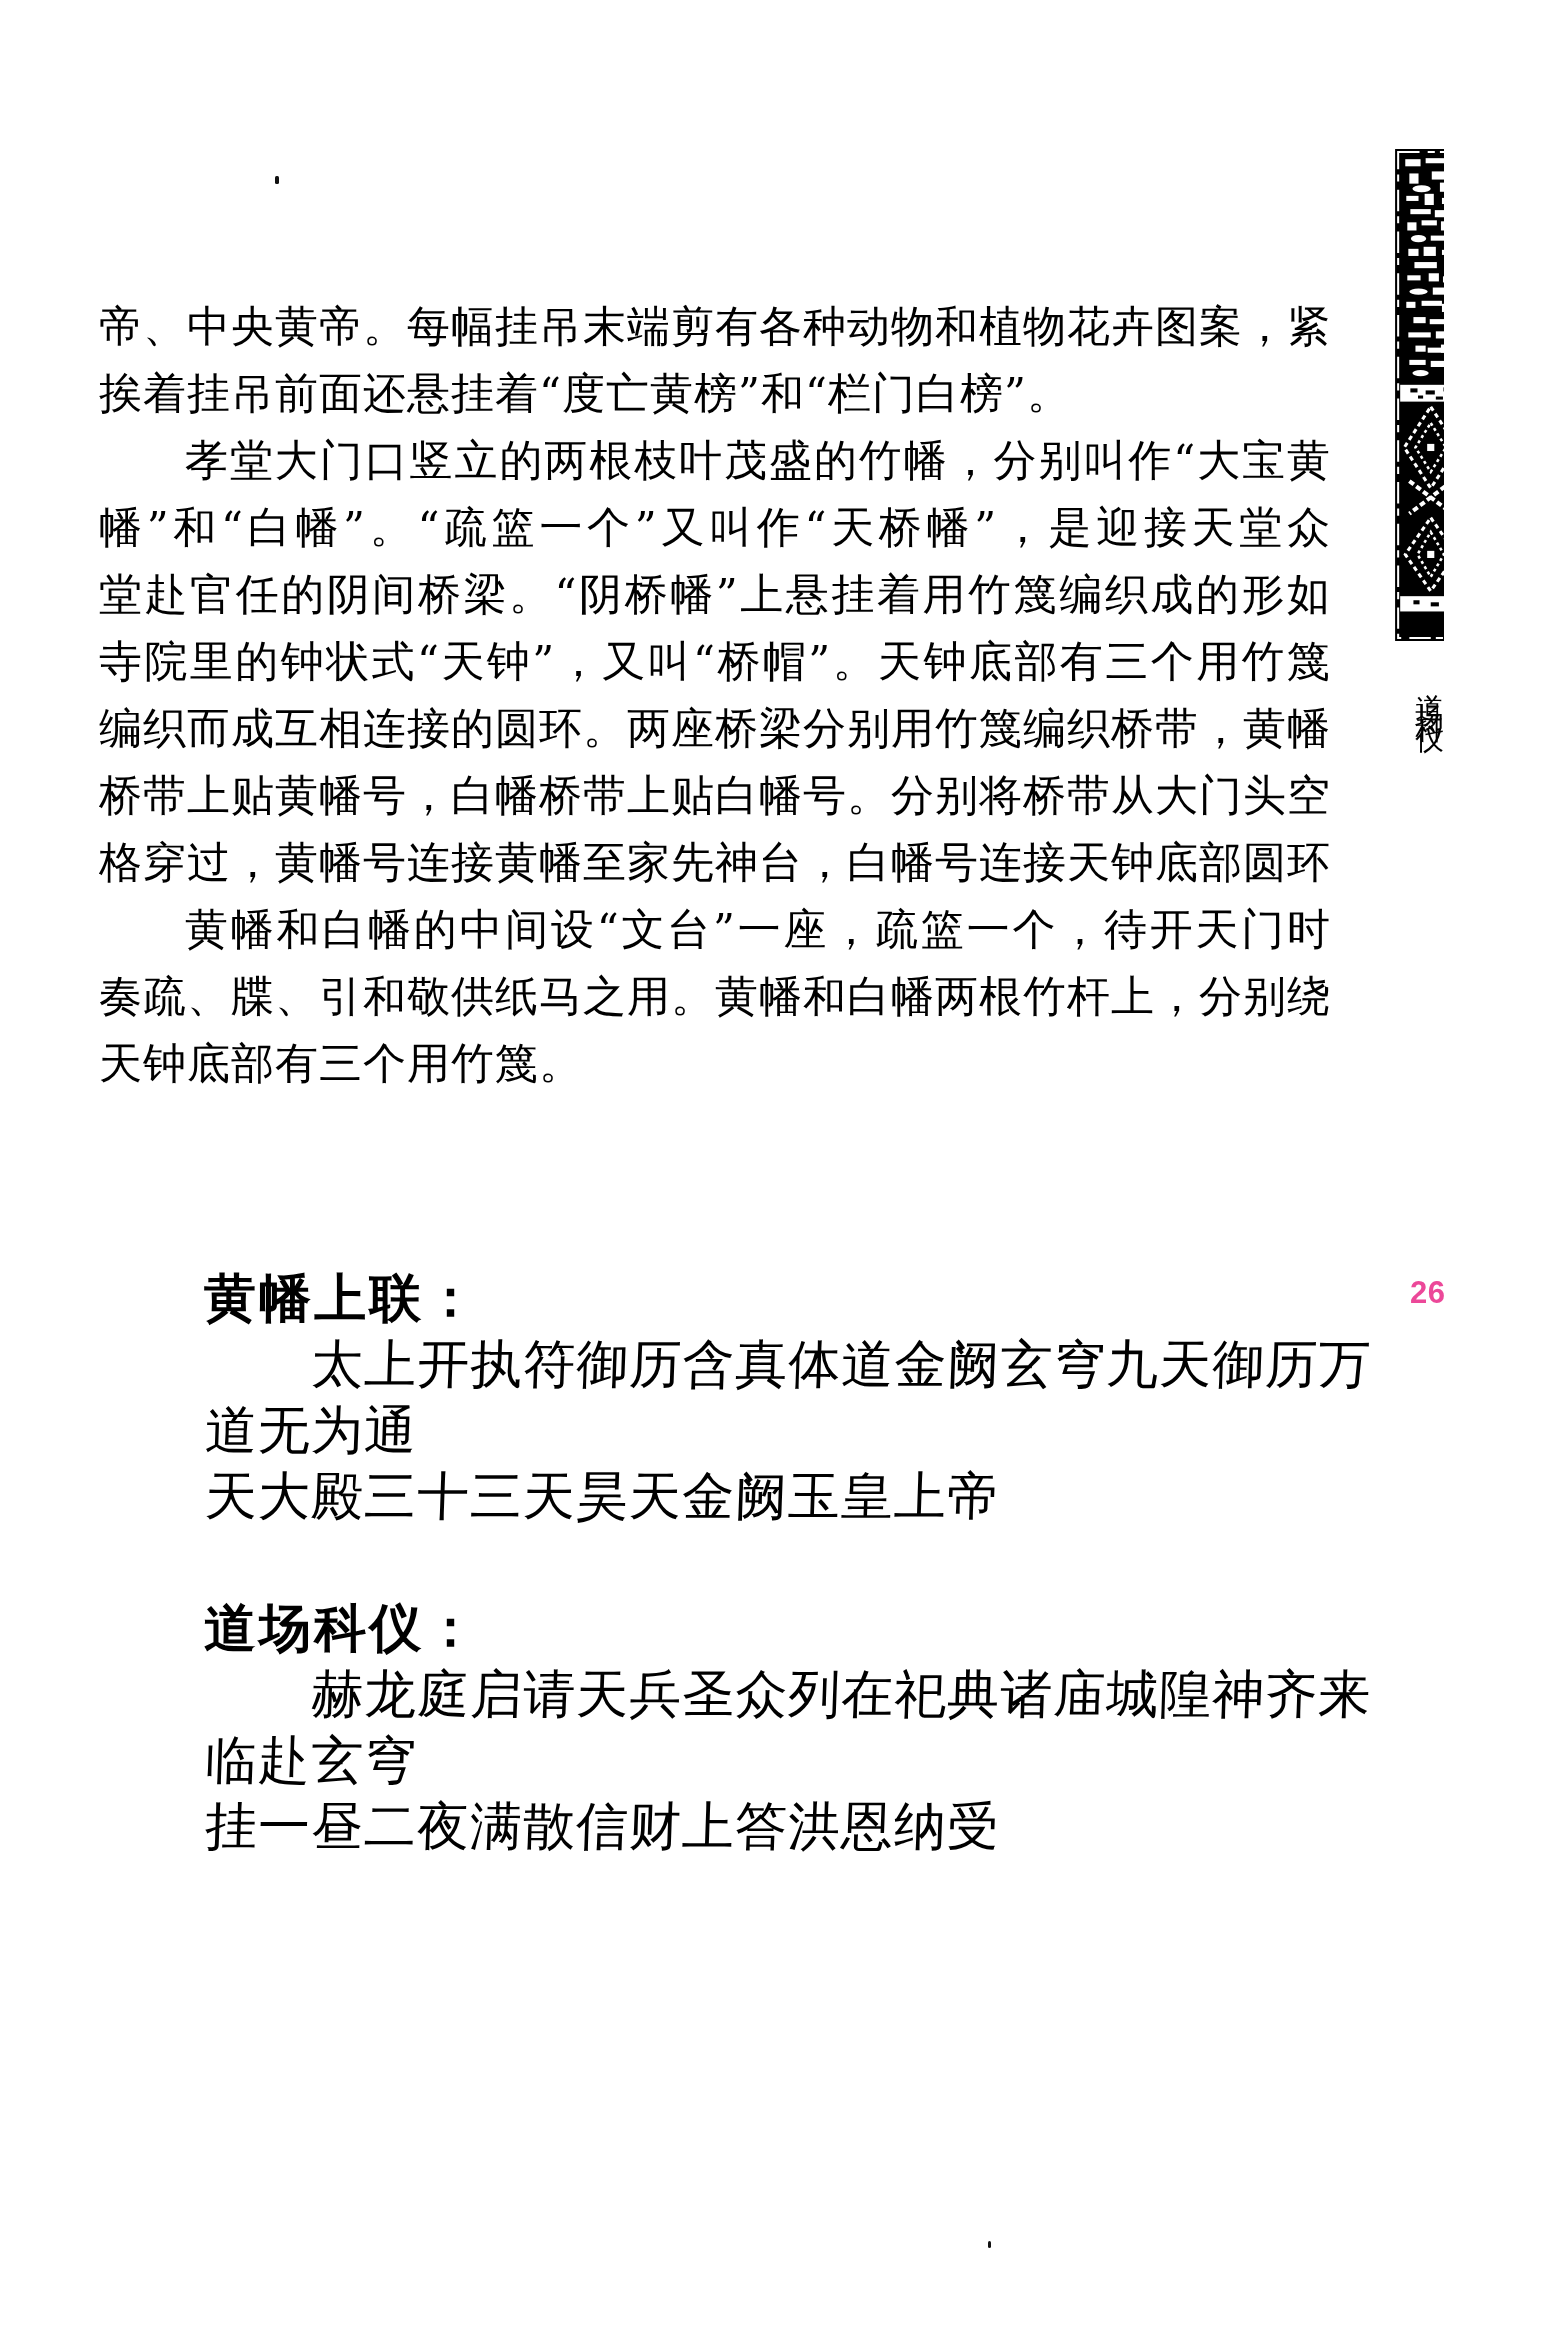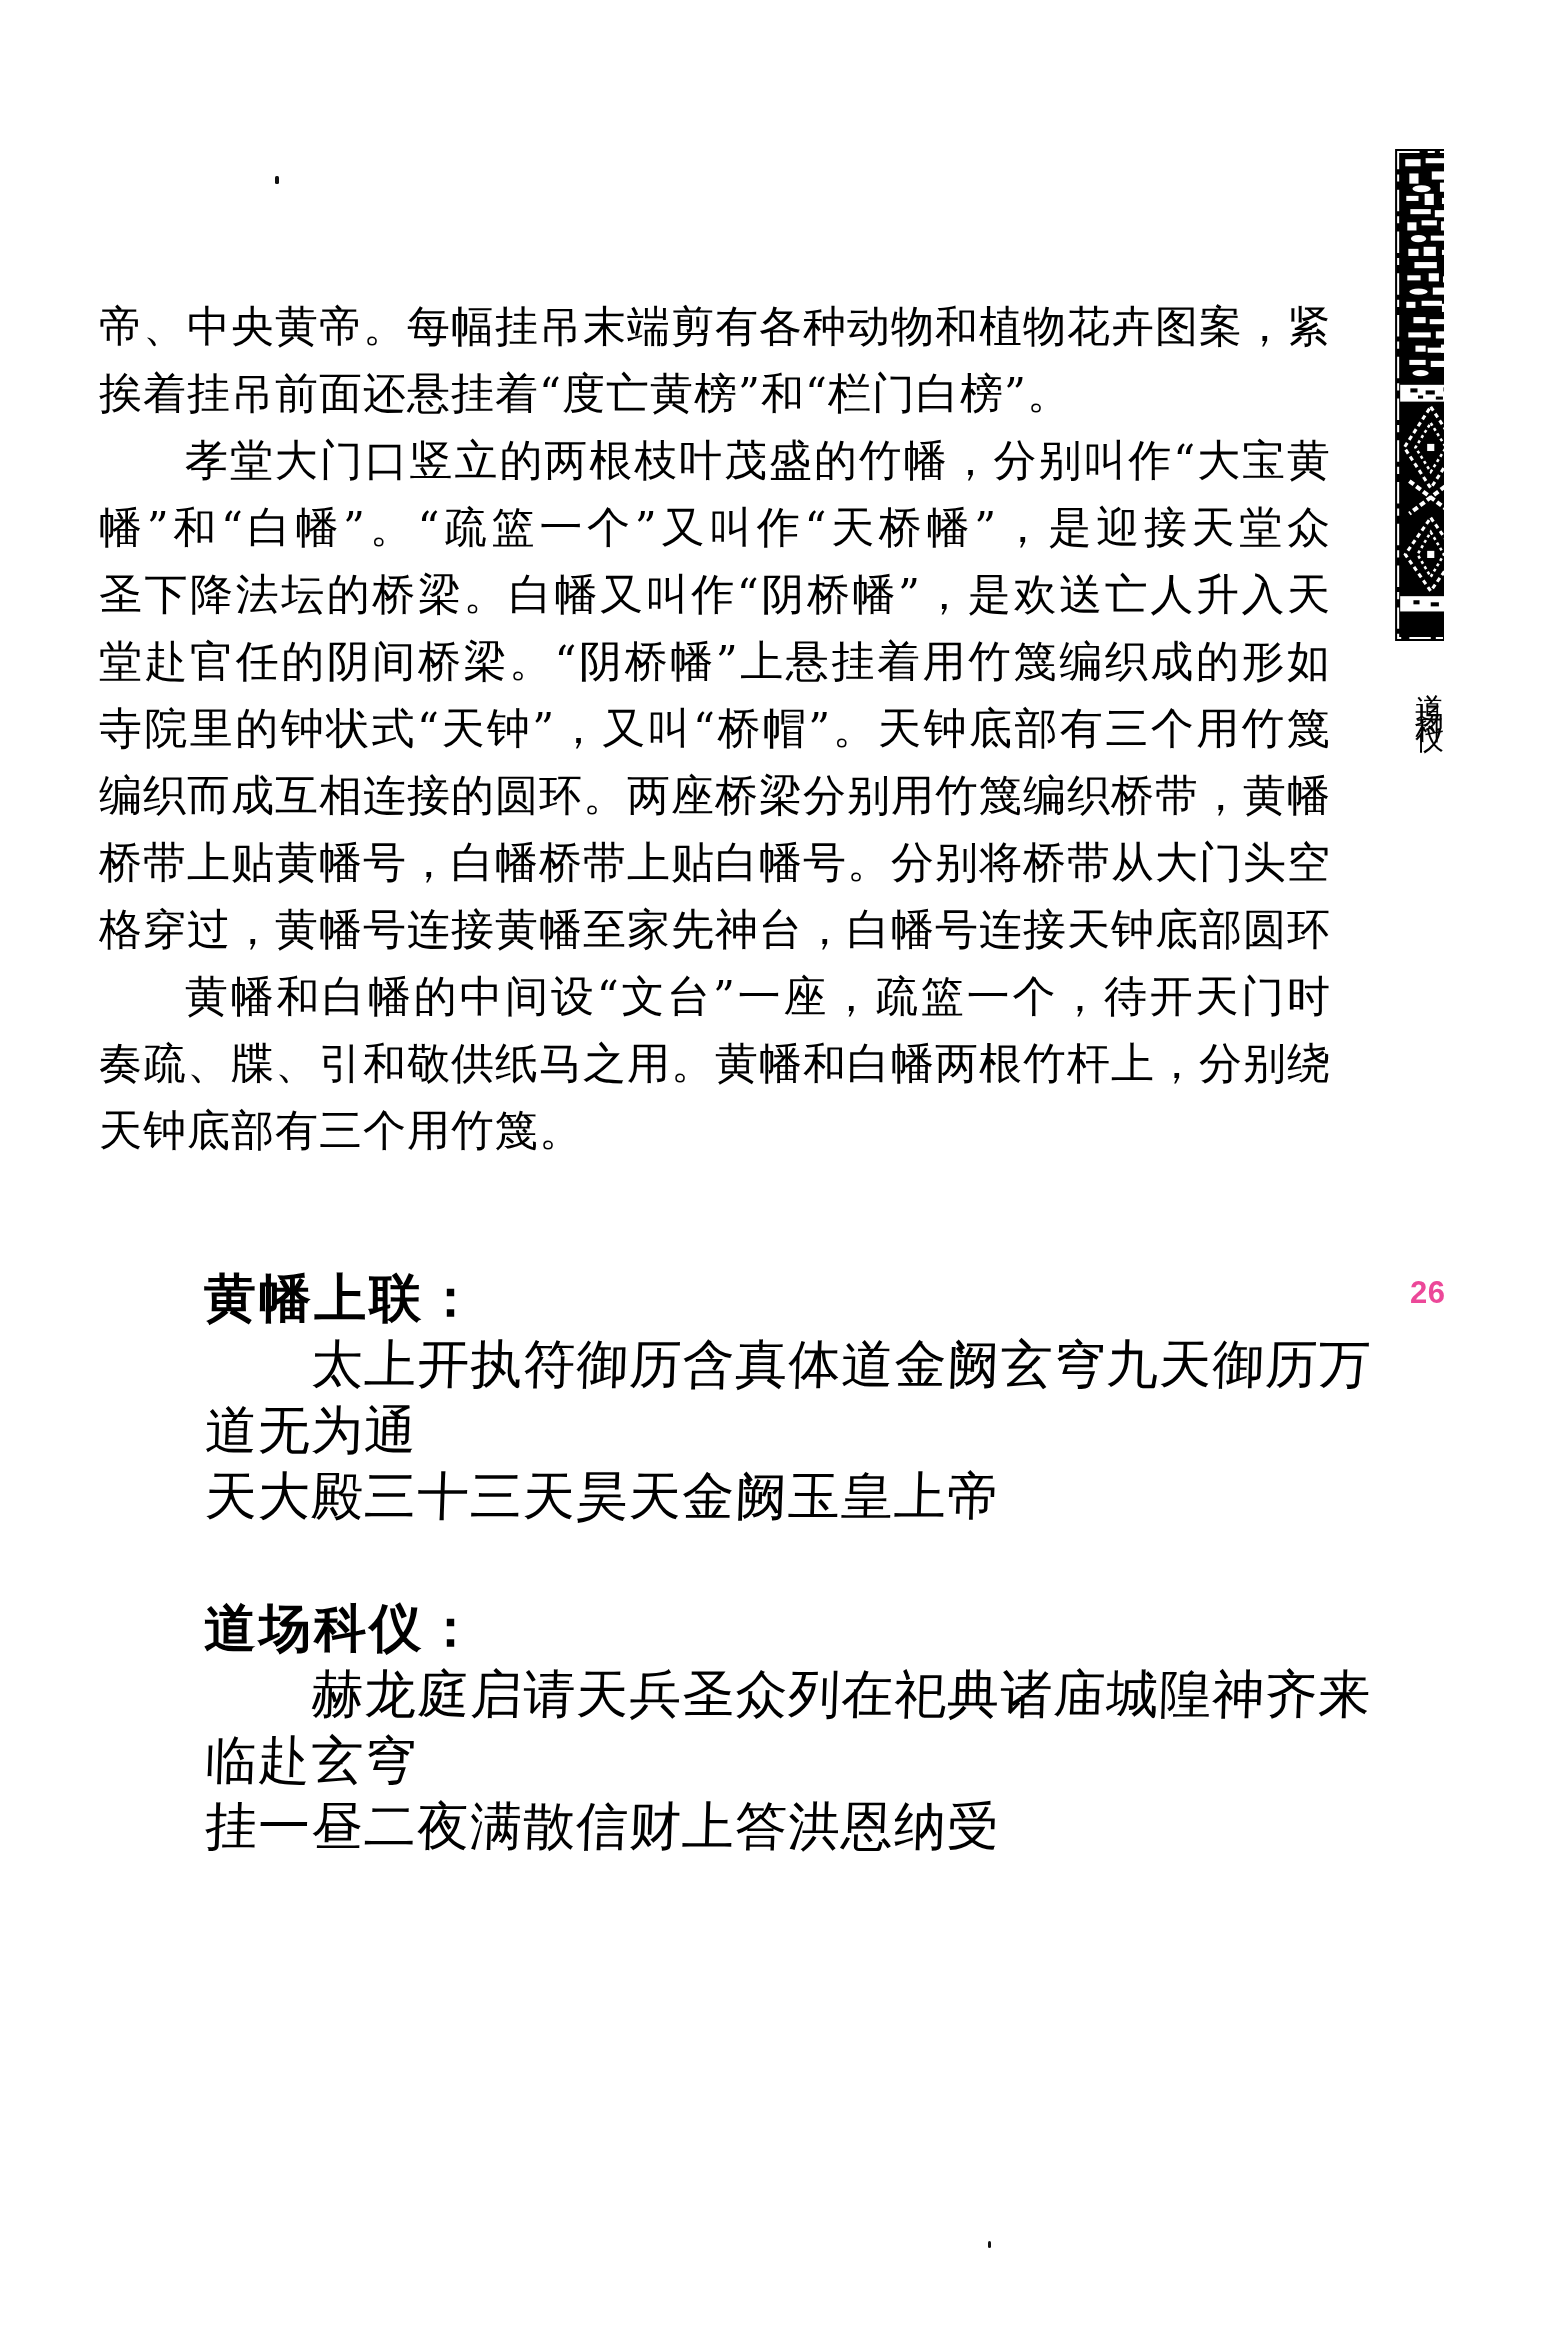--- a/index.html
+++ b/index.html
@@ -92,21 +92,20 @@
 <div class="page">
 
   <div class="speck speck-1"></div>
   <div class="speck speck-2"></div>
 
   <div class="body-text">
     <div class="bline fill">帝、中央黄帝。每幅挂吊末端剪有各种动物和植物花卉图案，紧</div>
     <div class="bline">挨着挂吊前面还悬挂着“度亡黄榜”和“栏门白榜”。</div>
     <div class="bline fill indent">孝堂大门口竖立的两根枝叶茂盛的竹幡，分别叫作“大宝黄</div>
     <div class="bline fill">幡”和“白幡”。“疏篮一个”又叫作“天桥幡”，是迎接天堂众</div>
-    <div class="bline fill">圣下降法坛的桥梁。白幡又叫作“阴桥幡”，是欢送亡人升入天</div>
     <div class="bline fill">堂赴官任的阴间桥梁。“阴桥幡”上悬挂着用竹篾编织成的形如</div>
     <div class="bline fill">寺院里的钟状式“天钟”，又叫“桥帽”。天钟底部有三个用竹篾</div>
     <div class="bline fill">编织而成互相连接的圆环。两座桥梁分别用竹篾编织桥带，黄幡</div>
     <div class="bline fill">桥带上贴黄幡号，白幡桥带上贴白幡号。分别将桥带从大门头空</div>
     <div class="bline fill">格穿过，黄幡号连接黄幡至家先神台，白幡号连接天钟底部圆环</div>
     <div class="bline fill indent">黄幡和白幡的中间设“文台”一座，疏篮一个，待开天门时</div>
     <div class="bline fill">奏疏、牒、引和敬供纸马之用。黄幡和白幡两根竹杆上，分别绕</div>
     <div class="bline">天钟底部有三个用竹篾。</div>
   </div>
 

